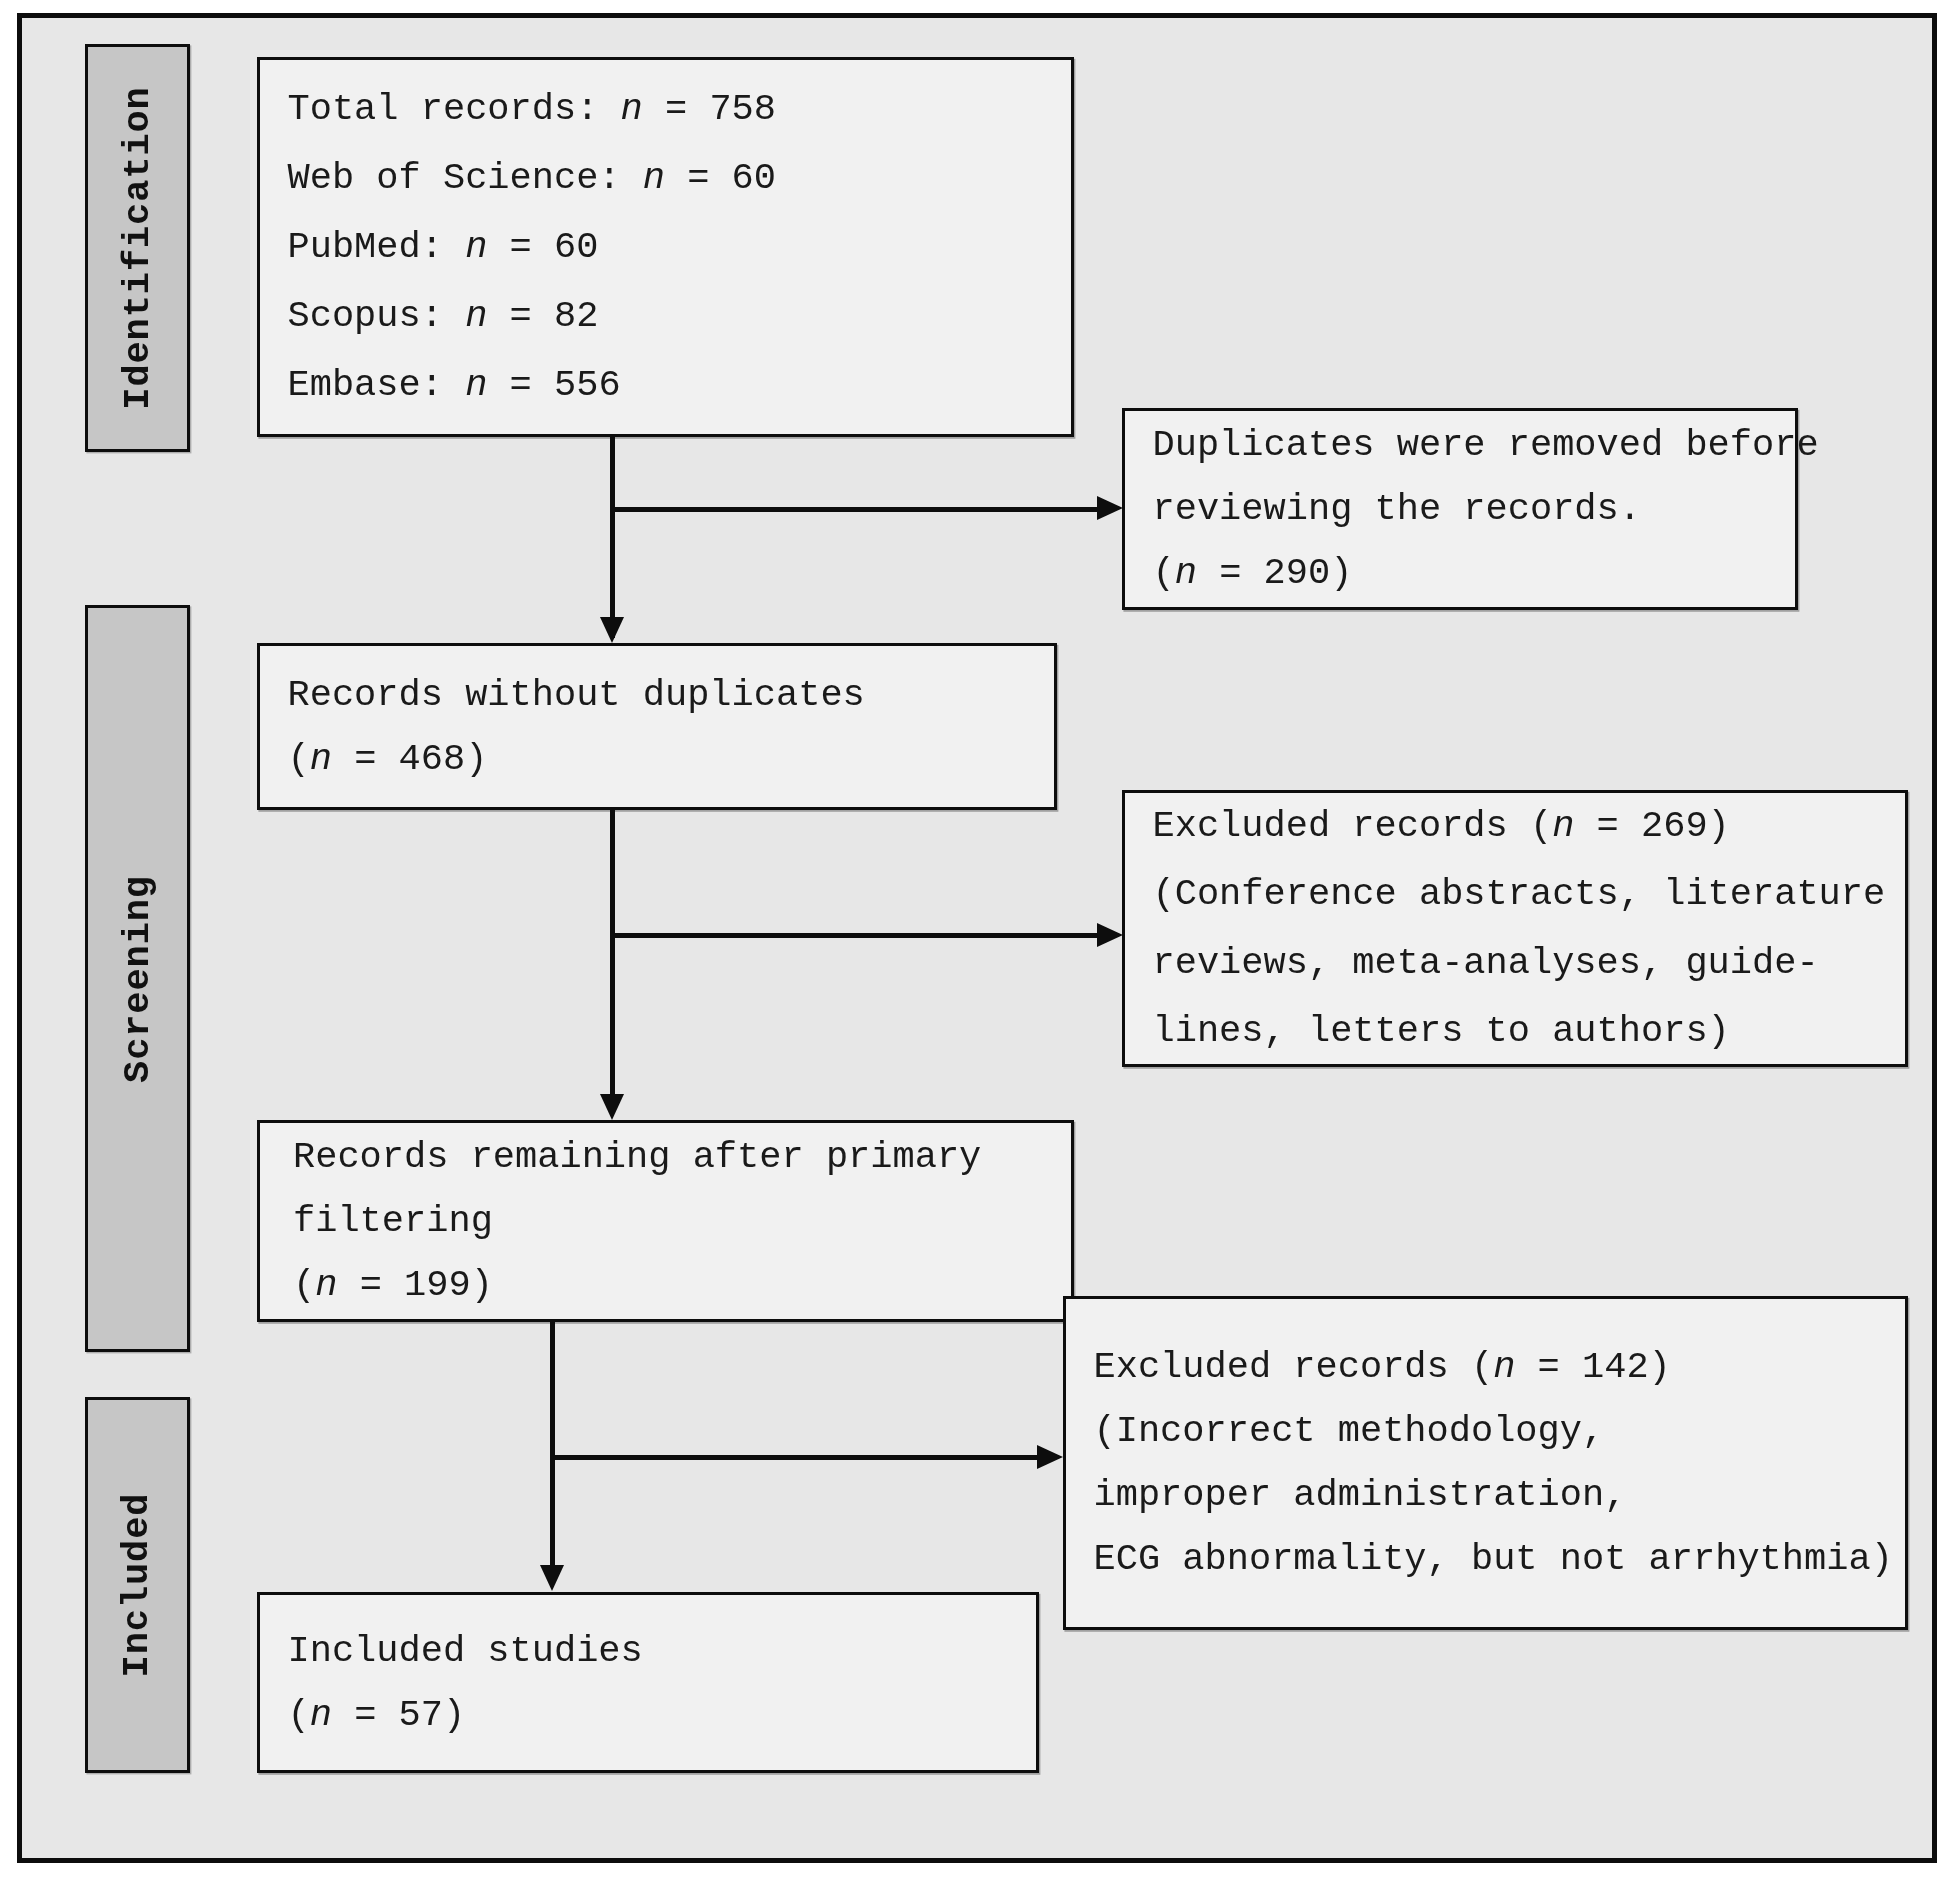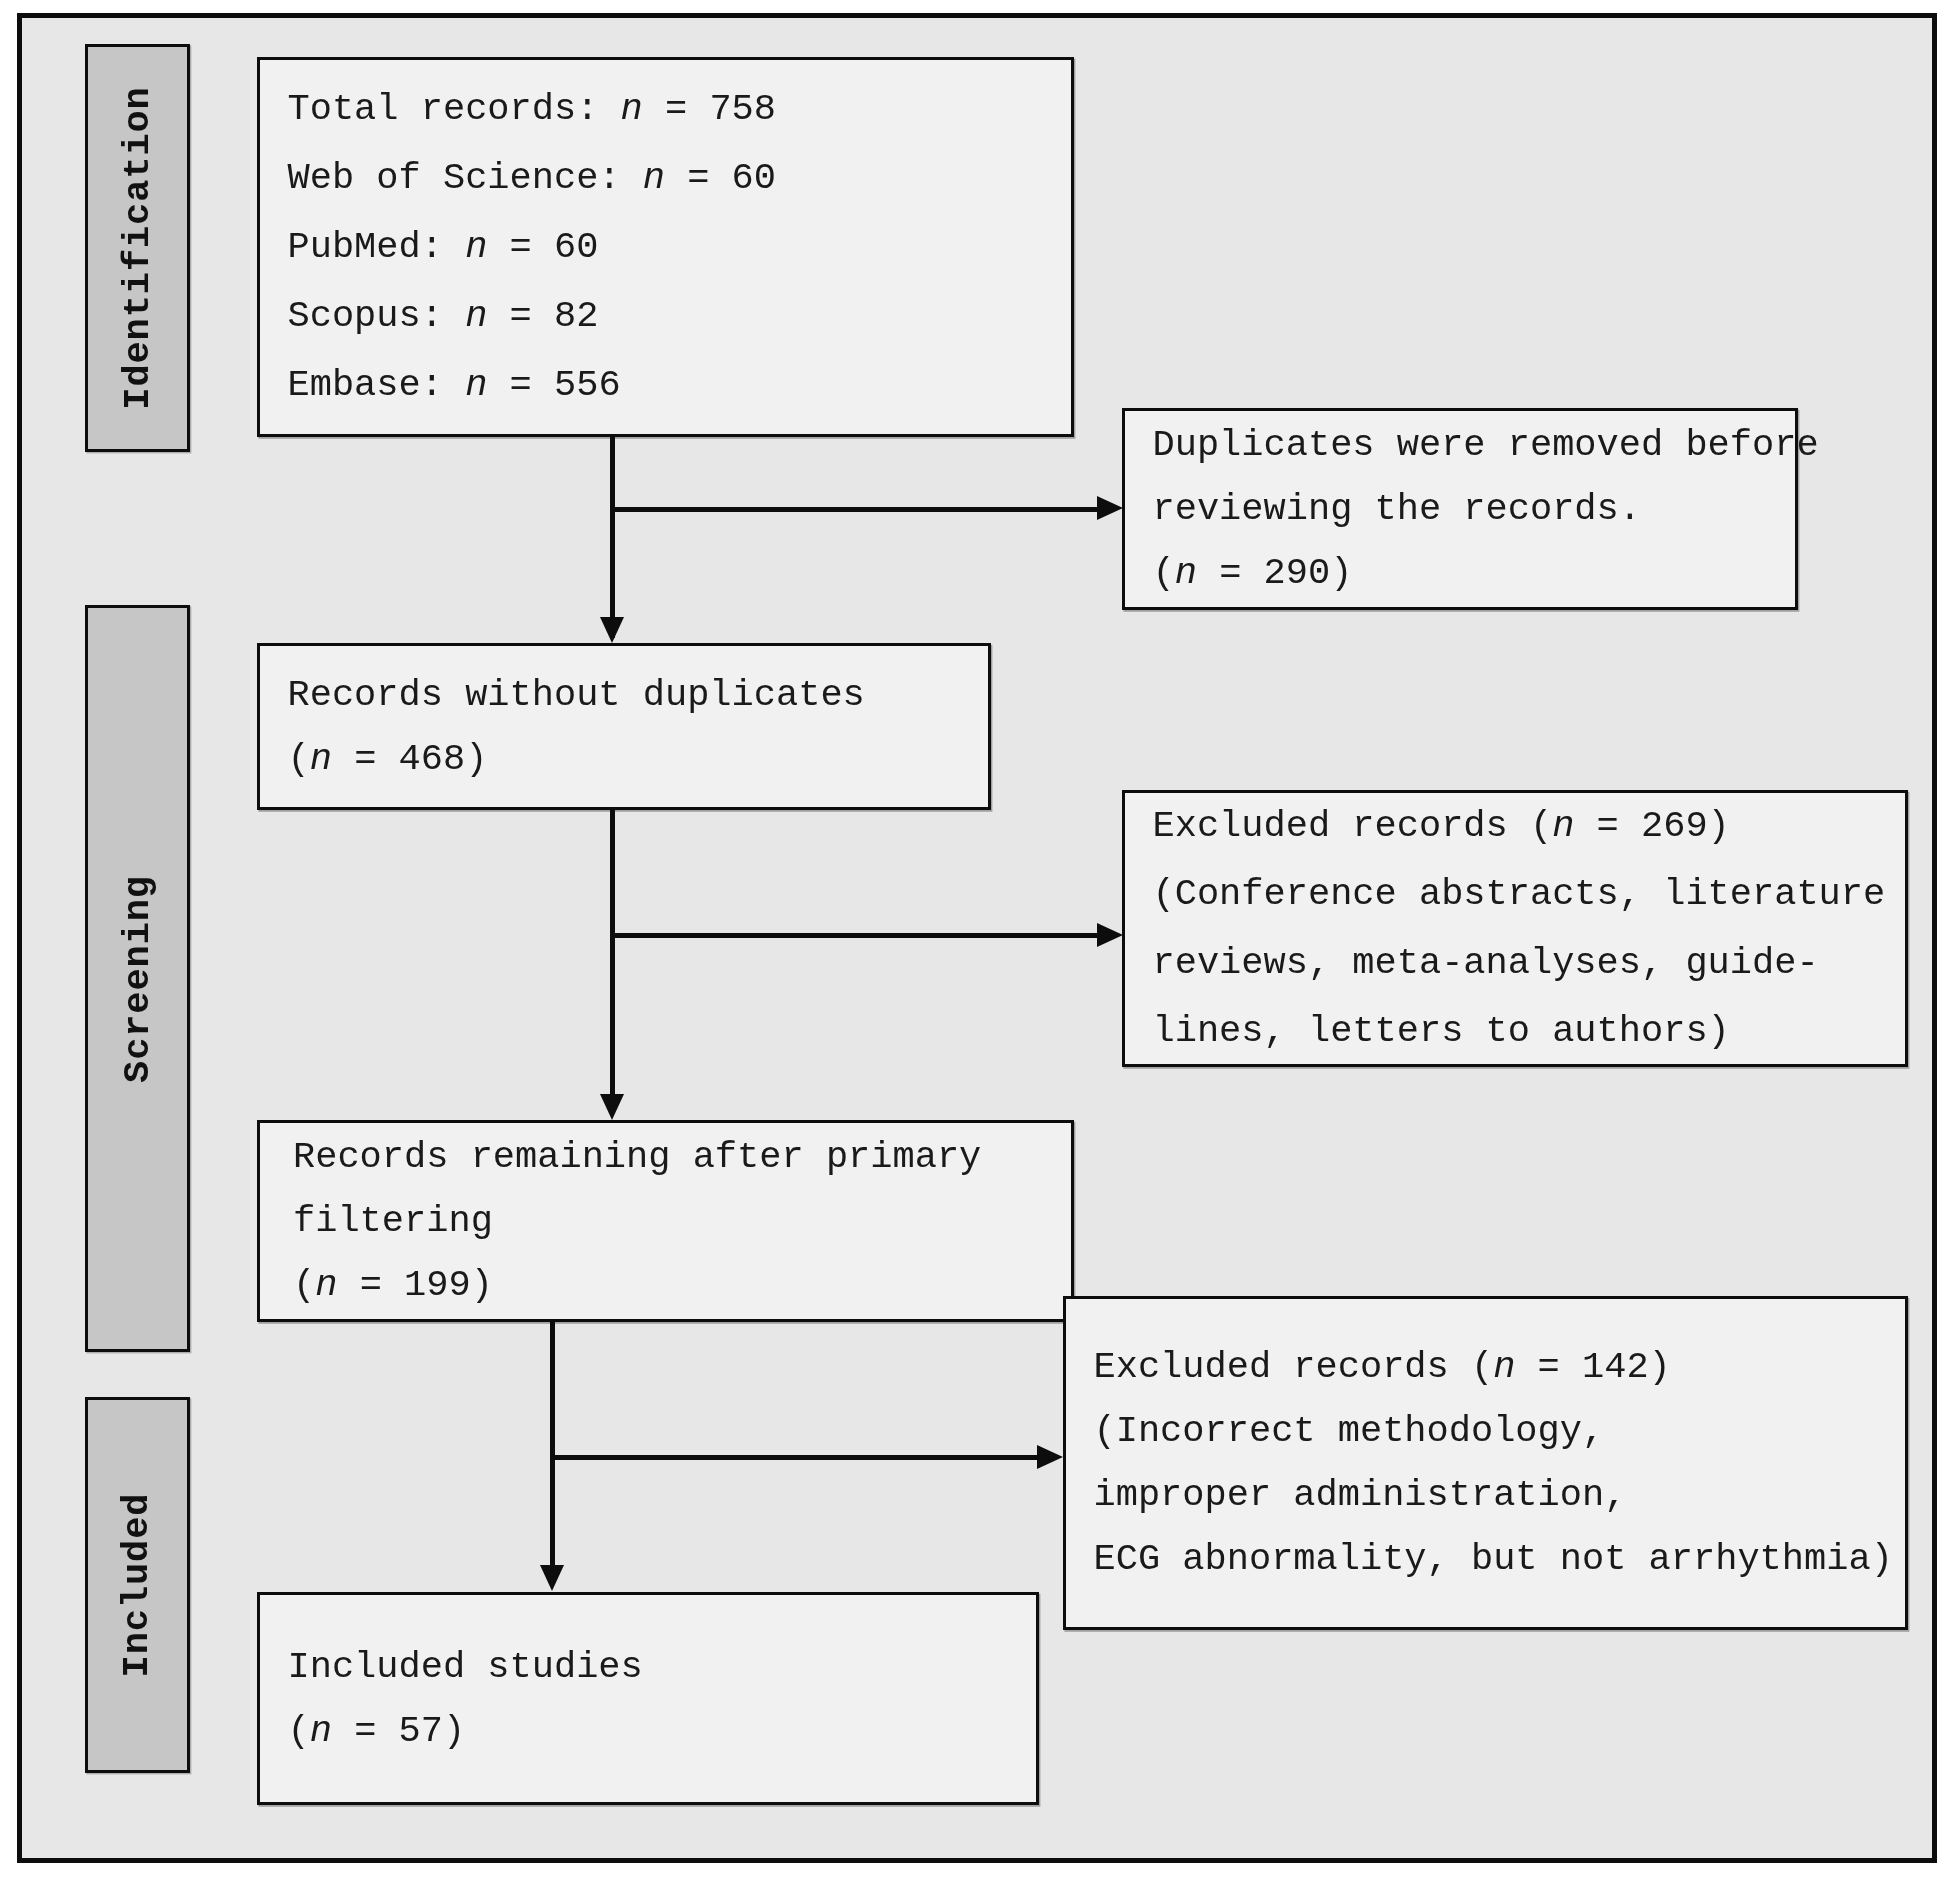--- a/index.html
+++ b/index.html
@@ -68,21 +68,21 @@
       <div class="line">Scopus: <i>n</i> = 82</div>
       <div class="line">Embase: <i>n</i> = 556</div>
     </div>
 
   <div class="box" style="left:1122px;top:408px;width:676px;height:202px;">
       <div class="line">Duplicates were removed before</div>
       <div class="line">reviewing the records.</div>
       <div class="line">(<i>n</i> = 290)</div>
     </div>
 
-  <div class="box" style="left:257px;top:643px;width:734px;height:167px;">
+  <div class="box" style="left:257px;top:643px;width:800px;height:167px;">
       <div class="line">Records without duplicates</div>
       <div class="line">(<i>n</i> = 468)</div>
     </div>
 
   <div class="box lh145" style="left:1122px;top:790px;width:786px;height:277px;justify-content:space-between;">
       <div class="line">Excluded records (<i>n</i> = 269)</div>
       <div class="line">(Conference abstracts, literature</div>
       <div class="line">reviews, meta-analyses, guide-</div>
       <div class="line">lines, letters to authors)</div>
     </div>
@@ -93,21 +93,21 @@
       <div class="line">(<i>n</i> = 199)</div>
     </div>
 
   <div class="box" style="left:1063px;top:1296px;width:845px;height:334px;">
       <div class="line">Excluded records (<i>n</i> = 142)</div>
       <div class="line">(Incorrect methodology,</div>
       <div class="line">improper administration,</div>
       <div class="line">ECG abnormality, but not arrhythmia)</div>
     </div>
 
-  <div class="box" style="left:257px;top:1592px;width:782px;height:213px;">
+  <div class="box" style="left:257px;top:1592px;width:782px;height:181px;">
       <div class="line">Included studies</div>
       <div class="line">(<i>n</i> = 57)</div>
     </div>
 
   <div class="vline" style="left:610px;top:436px;height:202px;"></div>
   <div class="arrow-down" style="left:600px;top:617px;"></div>
   <div class="hline" style="left:612px;top:507px;width:488px;"></div>
   <div class="arrow-right" style="left:1097px;top:496px;"></div>
 
   <div class="vline" style="left:610px;top:809px;height:288px;"></div>

